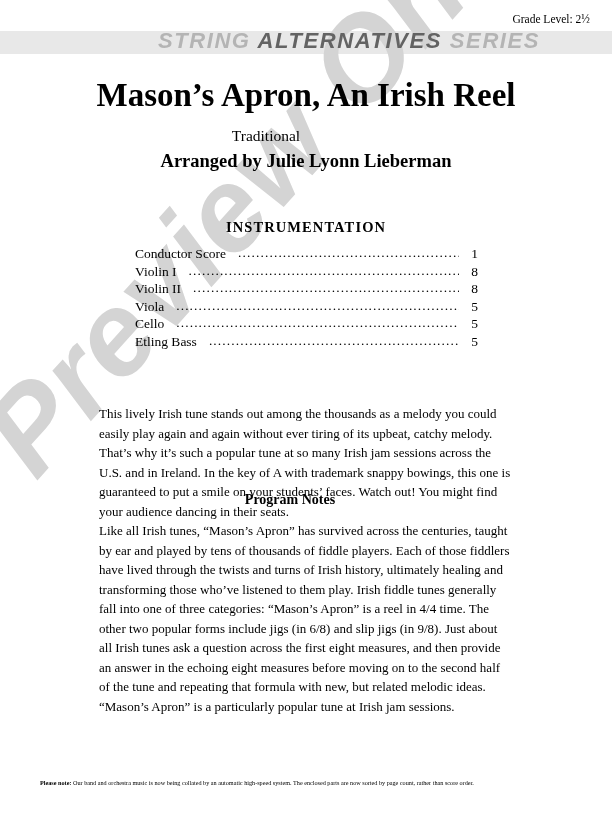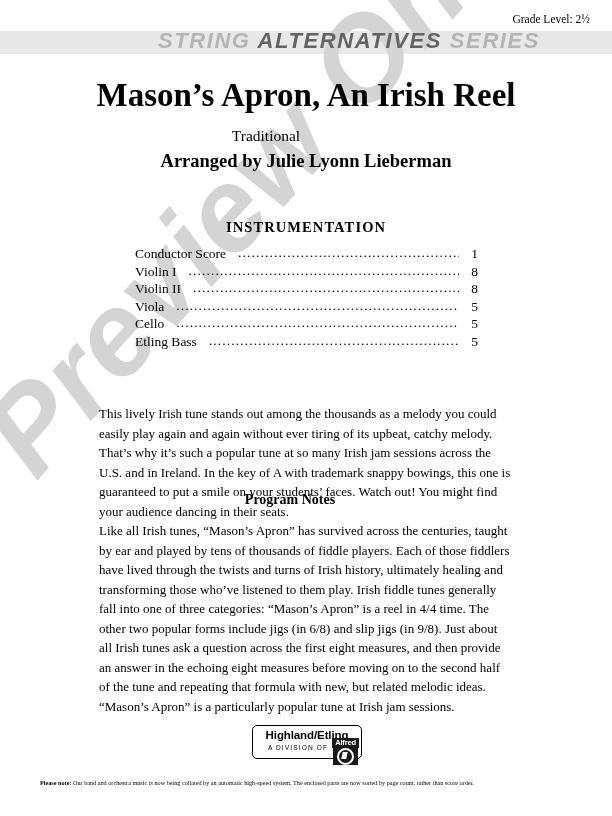--- a/index.html
+++ b/index.html
@@ -332,30 +332,20 @@
         <span class="instr-dots">.........................................................................................</span>
         <span class="instr-count">5</span>
       </div>
     </div>
 
   <div class="body-block" id="desc-paragraph">This lively Irish tune stands out among the thousands as a melody you could easily play again and again without ever tiring of its upbeat, catchy melody. That’s why it’s such a popular tune at so many Irish jam sessions across the U.S. and in Ireland. In the key of A with trademark snappy bowings, this one is guaranteed to put a smile on your students’ faces. Watch out! You might find your audience dancing in their seats.</div>
 
   <div id="program-notes-heading">Program Notes</div>
   <div class="body-block" id="program-notes-paragraph">Like all Irish tunes, “Mason’s Apron” has survived across the centuries, taught by ear and played by tens of thousands of fiddle players. Each of those fiddlers have lived through the twists and turns of Irish history, ultimately healing and transforming those who’ve listened to them play. Irish fiddle tunes generally fall into one of three categories: “Mason’s Apron” is a reel in 4/4 time. The other two popular forms include jigs (in 6/8) and slip jigs (in 9/8). Just about all Irish tunes ask a question across the first eight measures, and then provide an answer in the echoing eight measures before moving on to the second half of the tune and repeating that formula with new, but related melodic ideas. “Mason’s Apron” is a particularly popular tune at Irish jam sessions.</div>
 
-  <div class="publisher-logo">
-    <div class="logo-line1">Highland/Etling</div>
-    <div class="logo-line2">A DIVISION OF</div>
-    <div class="alfred-badge">
-      <div class="alfred-word">Alfred</div>
-      <div class="alfred-mark">
-        <div class="ring"></div>
-      </div>
-    </div>
-  </div>
 
   <div class="footer-note">
     <b>Please note:</b><span> Our band and orchestra music is now being collated by an automatic high-speed system. The enclosed parts are now sorted by page count, rather than score order.</span>
   </div>
 
   <div class="watermark">
     <div class="watermark-text">Preview Only</div>
   </div>
 
 </div>

